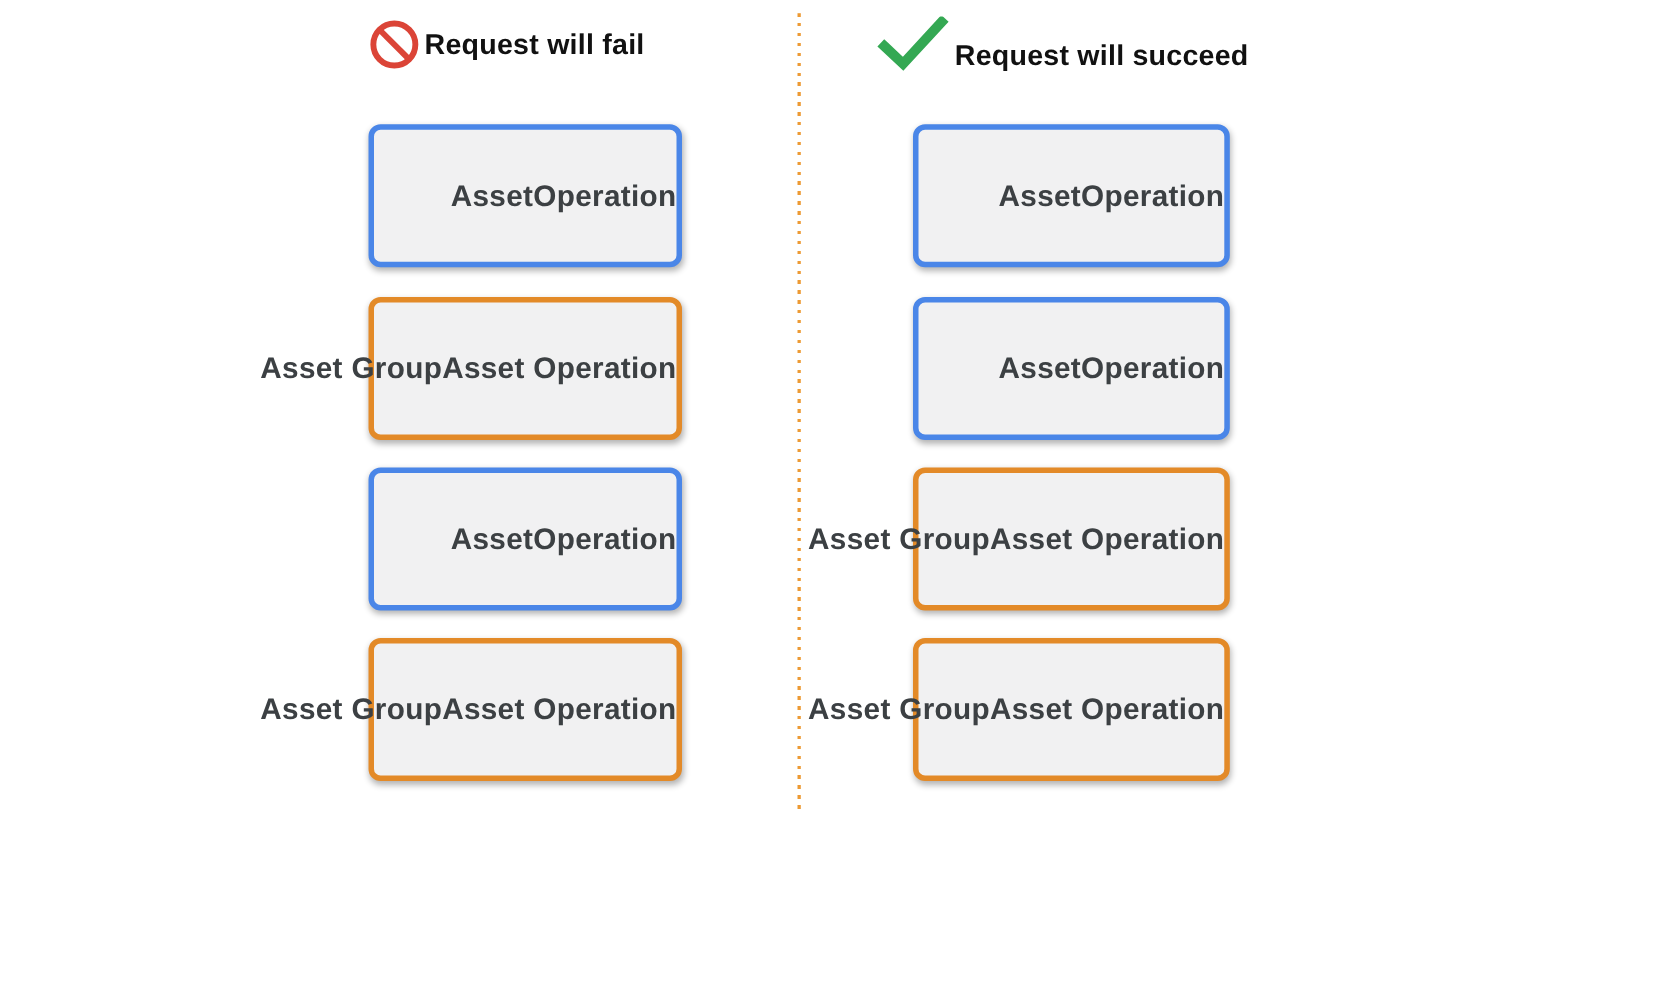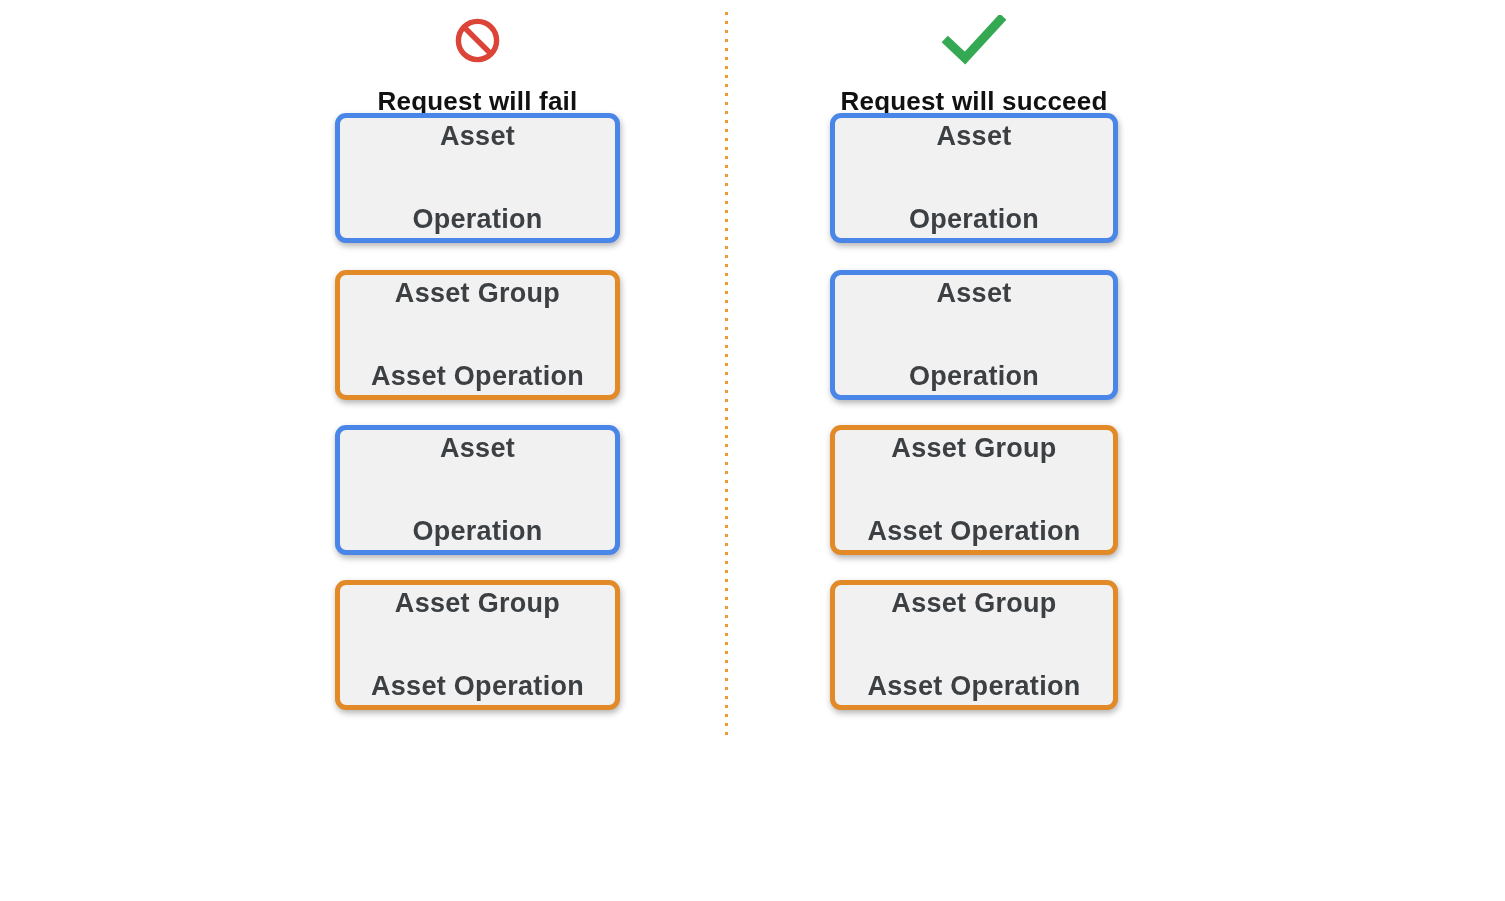--- a/index.html
+++ b/index.html
@@ -14,26 +14,26 @@
     height: 901px;
     background: #ffffff;
     overflow: hidden;
   }
 
   
   .col-header {
     position: absolute;
     top: 14px;
     display: flex;
-    flex-direction: column;
+    flex-direction: row;
     align-items: center;
-    gap: 20px;
+    gap: 4px;
   }
   .col-header.fail    { left: 335px; width: 285px; }
-  .col-header.succeed { left: 830px; width: 288px; }
+  .col-header.succeed { left: 796px; width: 288px; align-items: flex-end; }
   .header-label {
     font-size: 26px;
     font-weight: 700;
     color: var(--heading-text, #111);
     letter-spacing: 0.2px;
     white-space: nowrap;
   }
   .icon-wrap { height: 52px; display: flex; align-items: center; justify-content: center; }
 
   
@@ -55,23 +55,22 @@
   
   .box {
     position: absolute;
     height: 130px;
     box-sizing: border-box;
     background: var(--box-fill, #F1F1F2);
     border: 5px solid #999;
     border-radius: 11px;
     box-shadow: 1px 3px 6px rgba(0, 0, 0, 0.30);
     display: flex;
-    flex-direction: column;
     align-items: center;
-    justify-content: space-between;
+    justify-content: flex-end;
   }
   .box.blue   { border-color: var(--blue-border, #4A86E8); }
   .box.orange { border-color: var(--orange-border, #E38A28); }
 
   .box-line {
     font-size: 27px;
     font-weight: 700;
     line-height: 37px;
     color: var(--box-text, #3C4043);
     letter-spacing: 0.3px;

